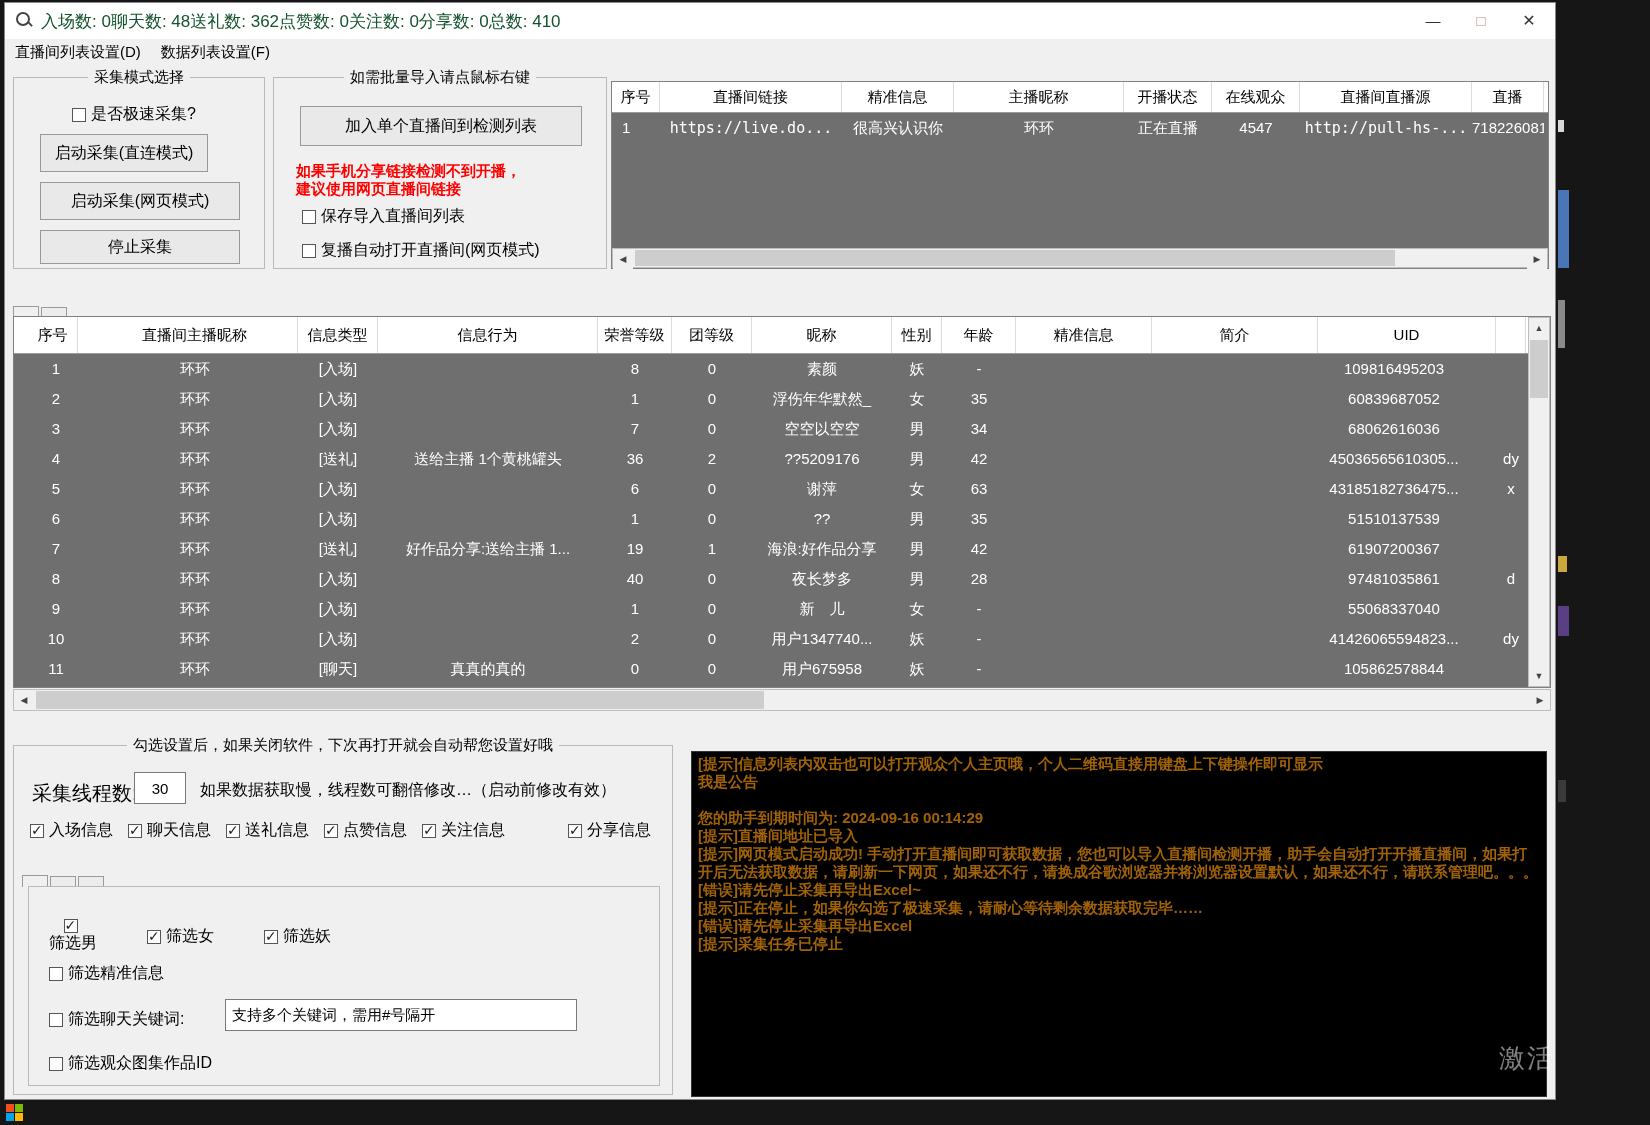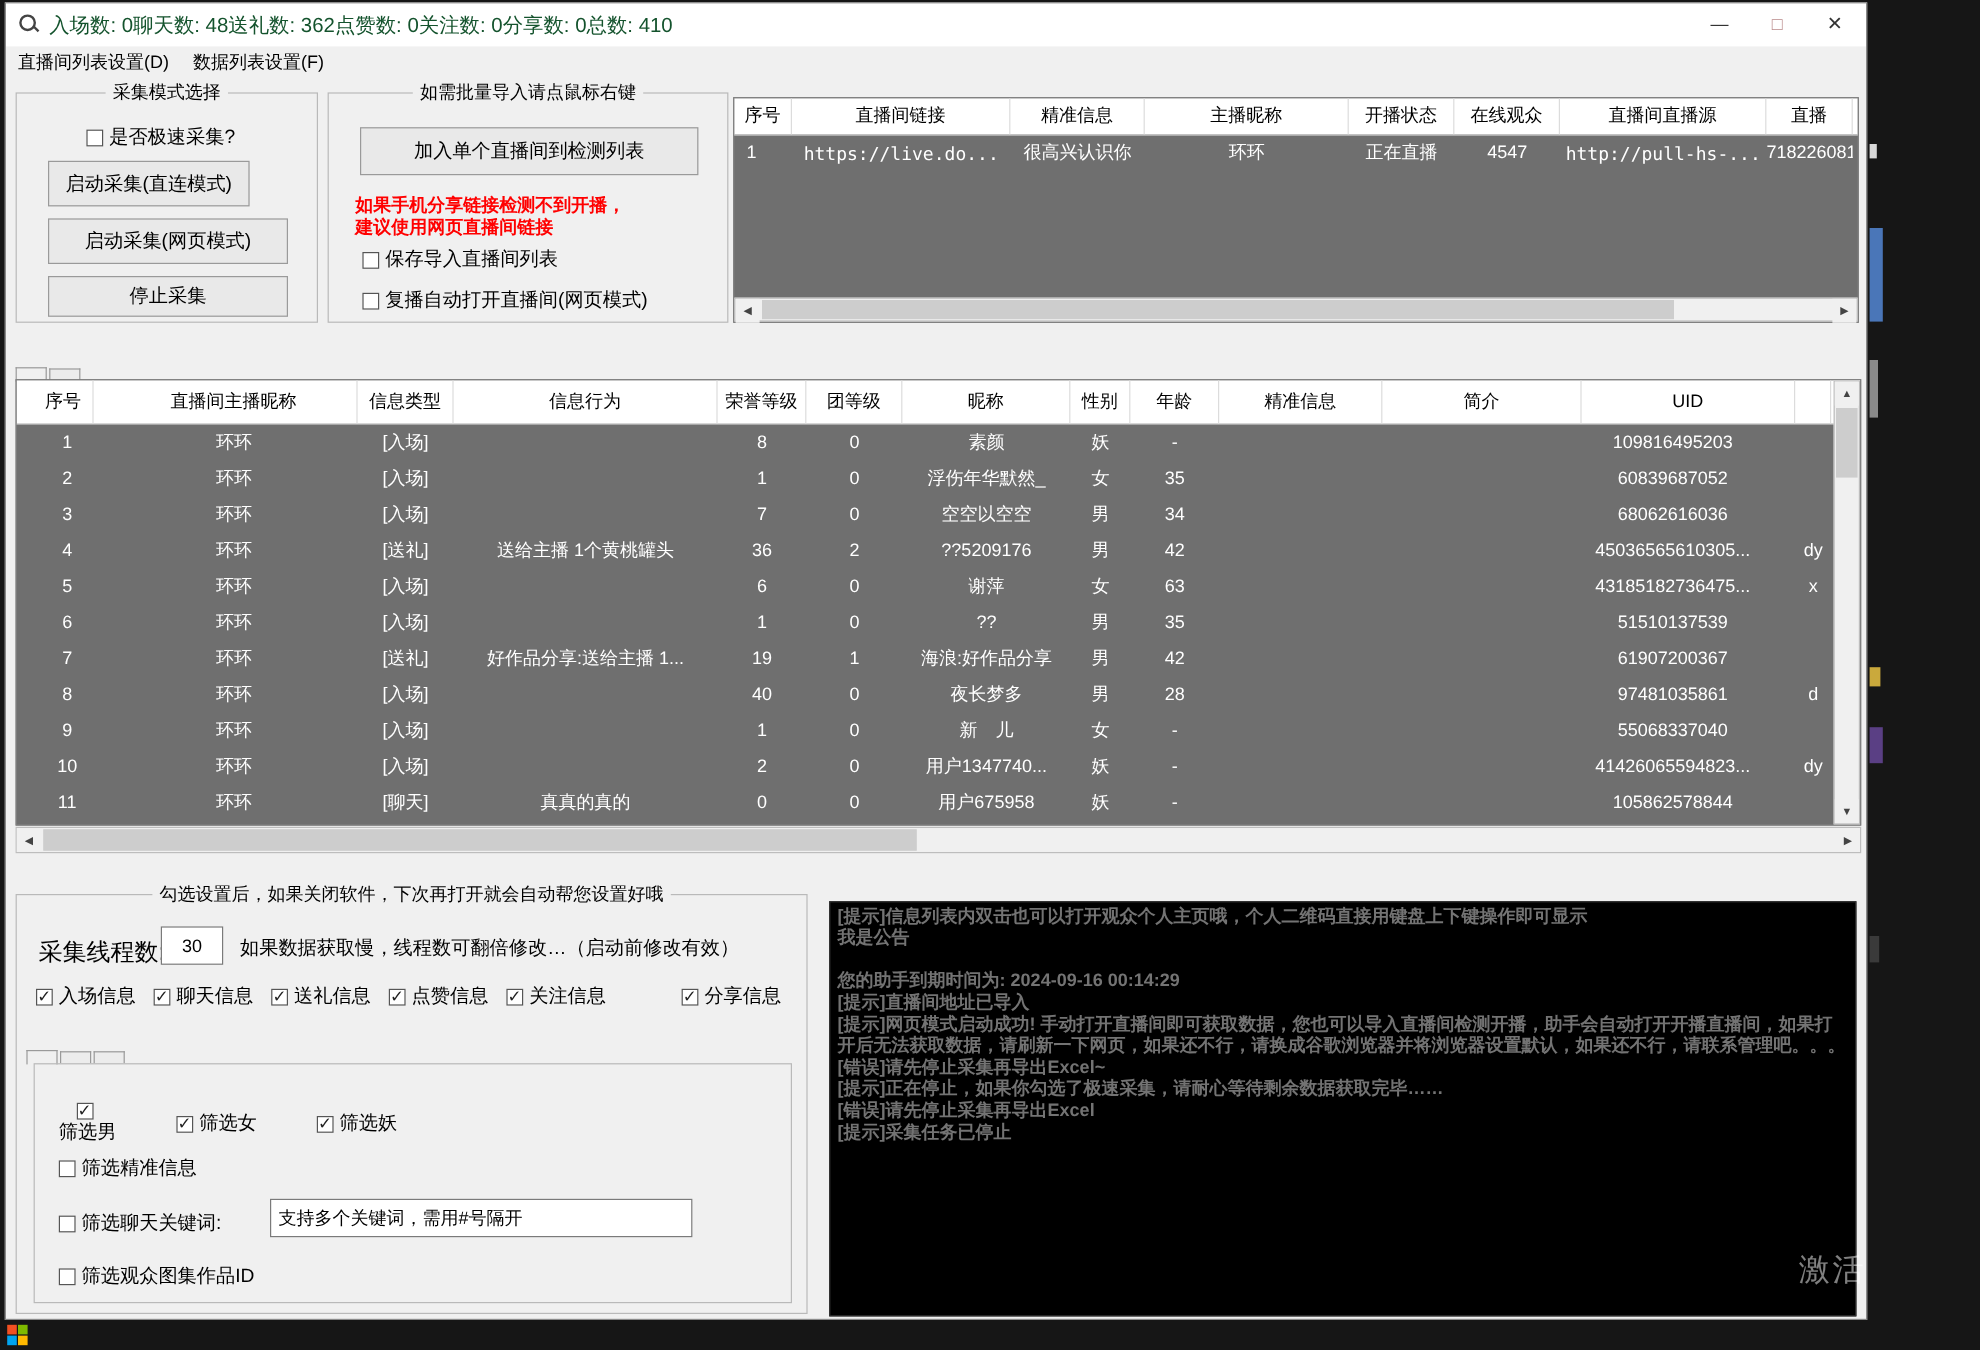--- a/index.html
+++ b/index.html
@@ -60,21 +60,21 @@
   .tab.active{background:#f0f0f0;padding-top:7px;position:relative;top:1px;}
   .ftab.active{color:#0000ee;}
   
   .sb{position:absolute;background:#f0f0f0;border:1px solid #bdbdbd;box-sizing:border-box;}
   .sb .arr{position:absolute;width:20px;height:20px;text-align:center;line-height:20px;font-size:9px;color:#444;background:#f0f0f0;}
   .sb .thumb{position:absolute;background:#cdcdcd;}
   
   .tinput{position:absolute;background:#fff;border:1px solid #7a7a7a;box-sizing:border-box;font-size:15px;font-family:"Liberation Sans","DejaVu Sans",sans-serif;padding:0 6px;}
   
   .console{position:absolute;left:686px;top:748px;width:856px;height:346px;background:#000;border:1px solid #333;box-sizing:border-box;padding:3px 6px;overflow:hidden;}
-  .console-line{color:#737373;font-size:15px;line-height:18px;font-weight:600;min-height:18px;word-break:break-all;}
+  .console-line{color:#a16207;font-size:15px;line-height:18px;font-weight:600;min-height:18px;word-break:break-all;}
   
   .frag{position:absolute;}
   .watermark{position:absolute;left:1494px;top:1038px;color:rgba(255,255,255,0.5);font-size:26px;letter-spacing:2px;}
   .winlogo{position:absolute;left:6px;top:1104px;width:17px;height:17px;}
   .winlogo span{position:absolute;width:8px;height:8px;}
 </style>
 </head>
 <body>
 
 <div class="window">

